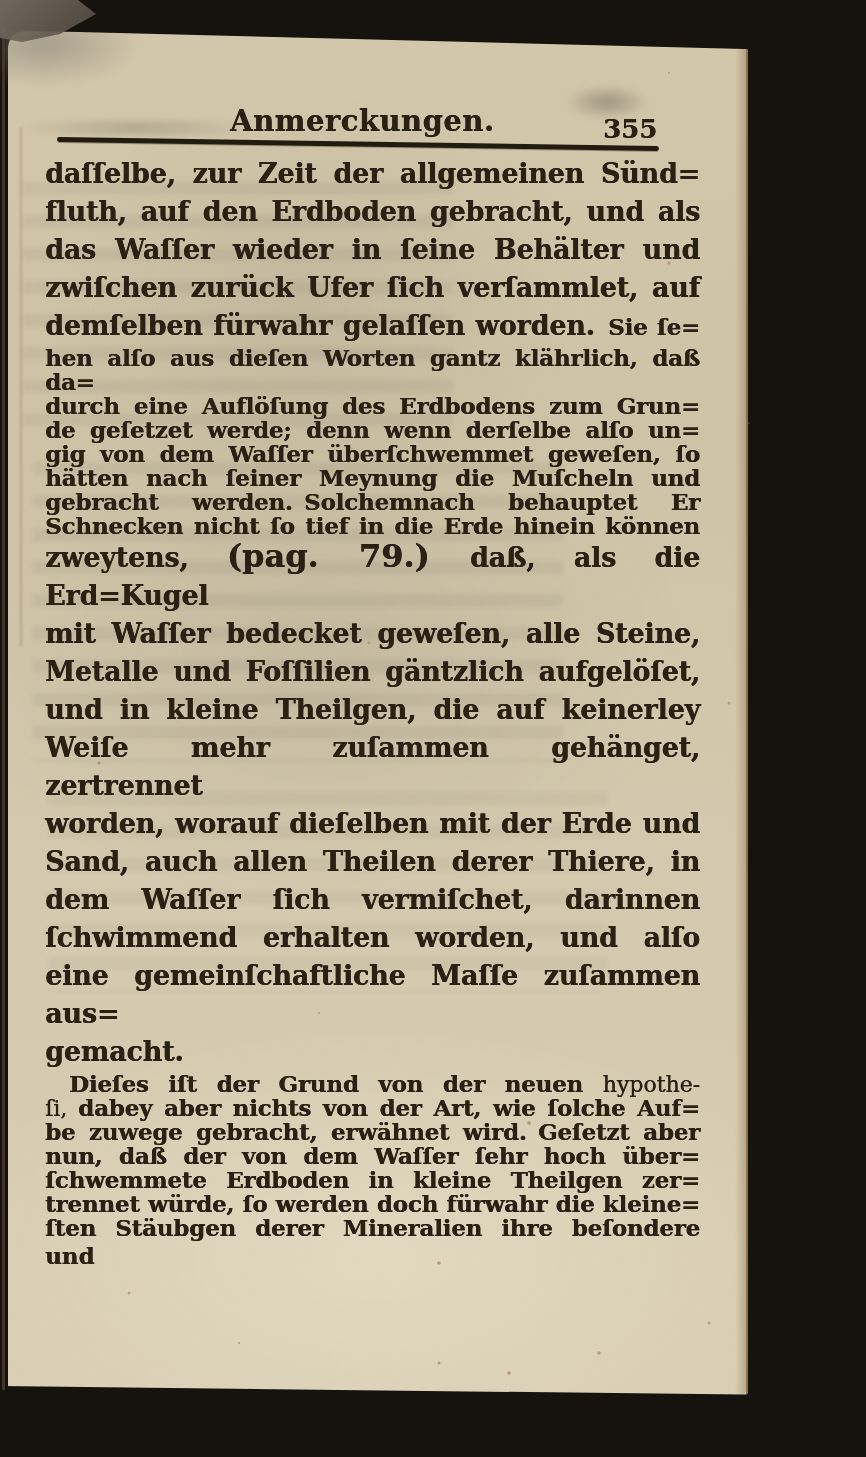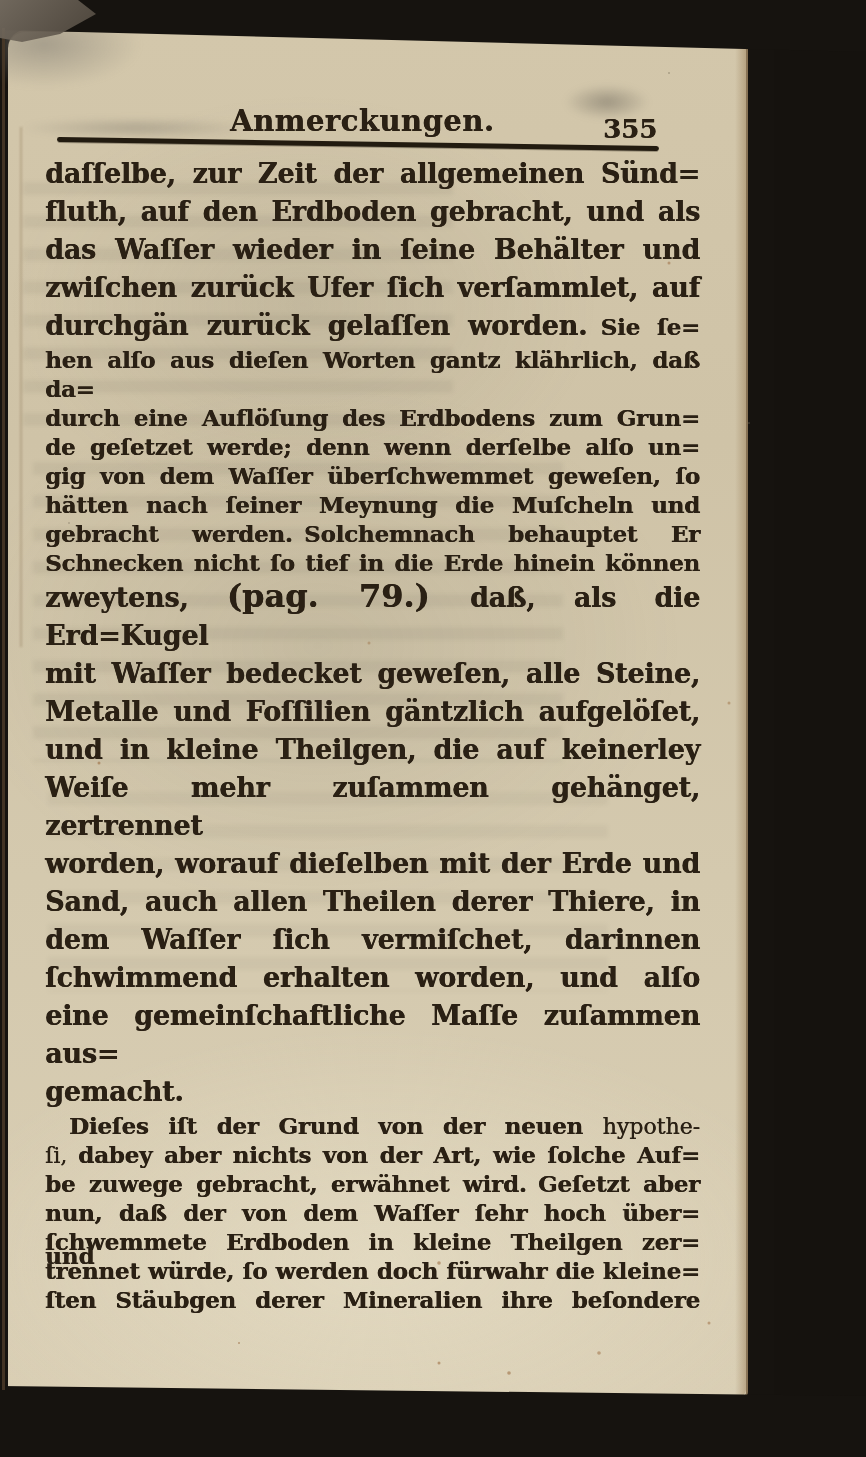--- a/index.html
+++ b/index.html
@@ -72,21 +72,21 @@
   .running-title{position:absolute;left:222px;top:72px;font-size:29px;font-weight:bold;letter-spacing:.5px;
     text-shadow:.4px 0 0 currentColor;}
   .folio{position:absolute;left:595px;top:82px;font-size:26px;font-weight:bold;
     text-shadow:.4px 0 0 currentColor;}
   .rule{position:absolute;left:49px;top:105px;width:602px;height:5px;background:#221b10;border-radius:3px;
     transform:rotate(0.85deg);transform-origin:left center;
     box-shadow:0 1.5px 0 -0.5px rgba(34,27,16,.3);}
   .text-block{position:absolute;left:37px;top:125px;width:655px;}
   .line{text-align:justify;text-align-last:justify;text-shadow:.4px 0 0 currentColor;}
   .line.lh-lg{line-height:34px;}
-  .line.lh-sm{line-height:26px;}
+  .line.lh-sm{line-height:21px;}
   .line.align-left{text-align-last:left;}
   .seg.lg{font-size:27px;font-weight:bold;letter-spacing:-.2px;margin-top:8px;}
   .seg.sm{font-size:23px;font-weight:bold;letter-spacing:-.2px;}
   .seg.rom-lg{font-size:32px;font-weight:bold;}
   .seg.rom-sm{font-size:22px;font-weight:normal;}
   .catchword{position:absolute;left:37px;top:1210px;width:705px;text-align:left;
     font-size:23px;font-weight:bold;text-shadow:.4px 0 0 currentColor;}
 </style>
 </head>
 <body>
@@ -103,21 +103,21 @@
 
   <div class="content" style="color: rgb(42, 32, 20);">
     <div class="running-title">Anmerckungen.</div>
     <div class="folio">355</div>
     <div class="rule"></div>
     <div class="text-block">
         <div class="line lh-lg"><span class="seg lg">daſſelbe, zur Zeit der allgemeinen Sünd=</span></div>
         <div class="line lh-lg"><span class="seg lg">fluth, auf den Erdboden gebracht, und als</span></div>
         <div class="line lh-lg"><span class="seg lg">das Waſſer wieder in ſeine Behälter und</span></div>
         <div class="line lh-lg"><span class="seg lg">zwiſchen zurück Ufer ſich verſammlet, auf</span></div>
-        <div class="line lh-lg"><span class="seg lg">durchgän zurück gelaſſen worden. </span><span class="seg sm">Sie ſe=</span></div>
+        <div class="line lh-lg"><span class="seg lg">demſelben fürwahr gelaſſen worden. </span><span class="seg sm">Sie ſe=</span></div>
         <div class="line lh-sm"><span class="seg sm">hen alſo aus dieſen Worten gantz klährlich, daß da=</span></div>
         <div class="line lh-sm"><span class="seg sm">durch eine Auflöſung des Erdbodens zum Grun=</span></div>
         <div class="line lh-sm"><span class="seg sm">de geſetzet werde; denn wenn derſelbe alſo un=</span></div>
         <div class="line lh-sm"><span class="seg sm">gig von dem Waſſer überſchwemmet geweſen, ſo</span></div>
         <div class="line lh-sm"><span class="seg sm">hätten nach ſeiner Meynung die Muſcheln und</span></div>
         <div class="line lh-sm"><span class="seg sm">gebracht werden. Solchemnach behauptet Er</span></div>
         <div class="line lh-sm"><span class="seg sm">Schnecken nicht ſo tief in die Erde hinein können</span></div>
         <div class="line lh-lg"><span class="seg lg">zweytens, </span><span class="seg rom-lg">(pag. 79.) </span><span class="seg lg">daß, als die Erd=Kugel</span></div>
         <div class="line lh-lg"><span class="seg lg">mit Waſſer bedecket geweſen, alle Steine,</span></div>
         <div class="line lh-lg"><span class="seg lg">Metalle und Foſſilien gäntzlich aufgelöſet,</span></div>

